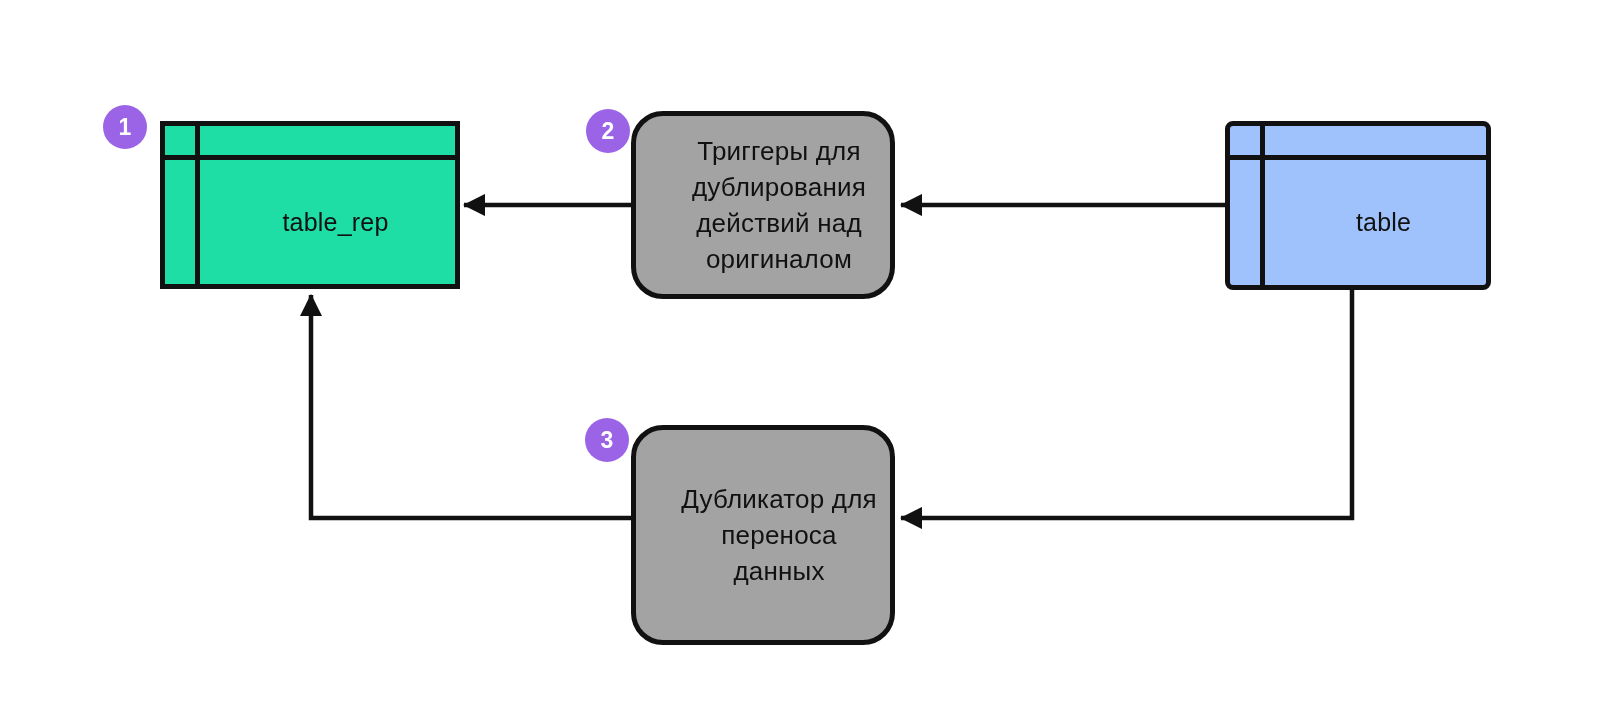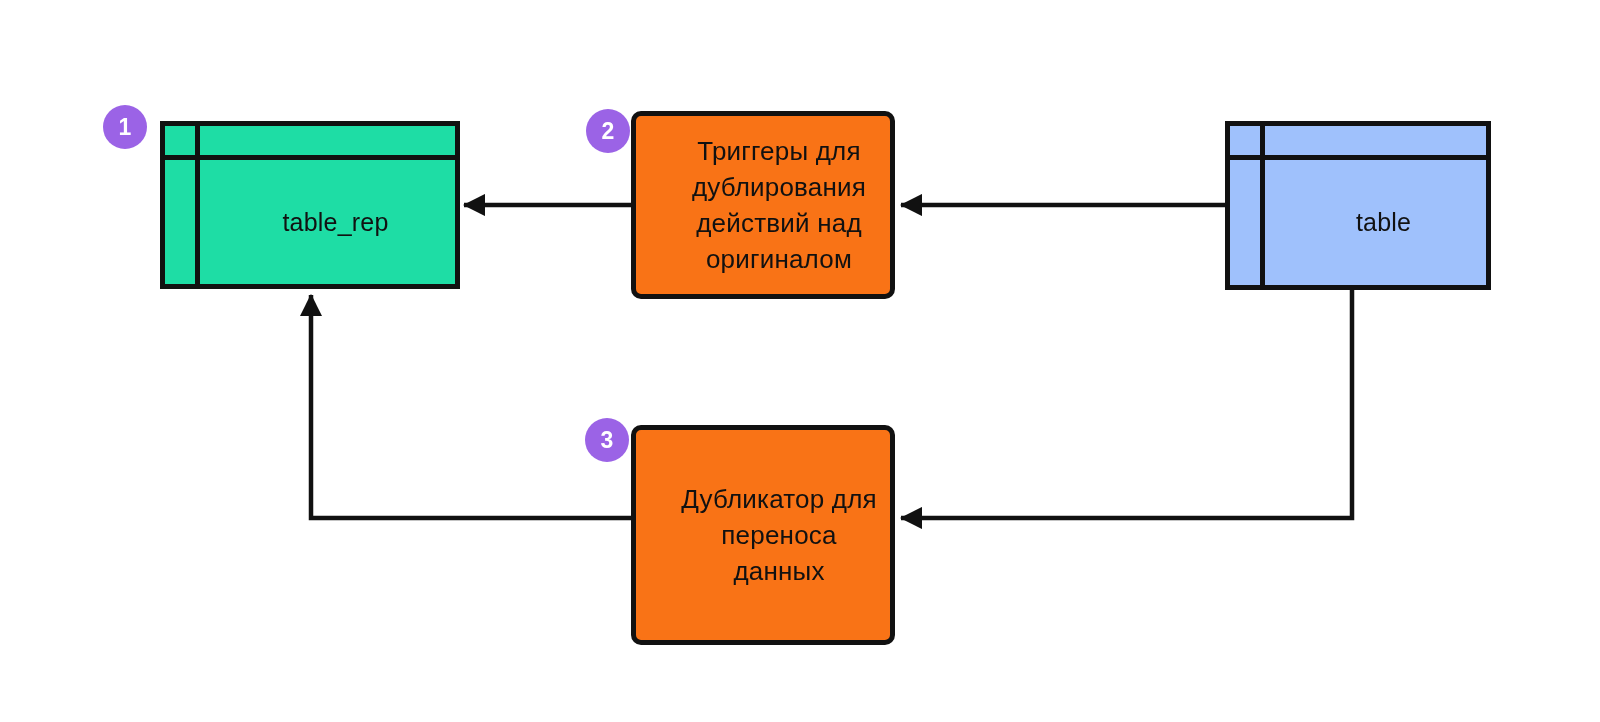--- a/index.html
+++ b/index.html
@@ -55,22 +55,22 @@
     justify-content: center;
     font-size: 25px;
     color: #111111;
     letter-spacing: 0.2px;
     margin-left: 16px;
   }
   
   .proc {
     position: absolute;
     border: 5px solid #111111;
-    border-radius: 10px;
-    background: #f97316;
+    border-radius: 32px;
+    background: #a3a3a3;
     box-sizing: border-box;
     display: flex;
     align-items: center;
     justify-content: center;
     text-align: center;
     font-size: 26px;
     line-height: 36px;
     color: #111111;
     white-space: pre-line;
     letter-spacing: 0.2px;
@@ -90,21 +90,21 @@
     display: flex;
     align-items: center;
     justify-content: center;
     z-index: 5;
   }
   #badge-1 { left: 103px; top: 105px; }
   #badge-2 { left: 586px; top: 109px; }
   #badge-3 { left: 585px; top: 418px; }
   
   #tbl-rep    { left: 160px; top: 121px; width: 300px; height: 168px; }
-  #tbl-source { left: 1225px; top: 121px; width: 266px; height: 169px; }
+  #tbl-source { left: 1225px; top: 121px; width: 266px; height: 169px; border-radius: 8px; }
 </style>
 </head>
 <body>
 
 <div class="canvas">
 
   <svg class="edges" viewBox="0 0 1600 722">
     <defs>
       <marker id="arrow" viewBox="0 0 10 10" refX="9.5" refY="5" markerWidth="5" markerHeight="5" orient="auto-start-reverse">
         <path d="M0 0 L10 5 L0 10 z" fill="#111111"></path>

